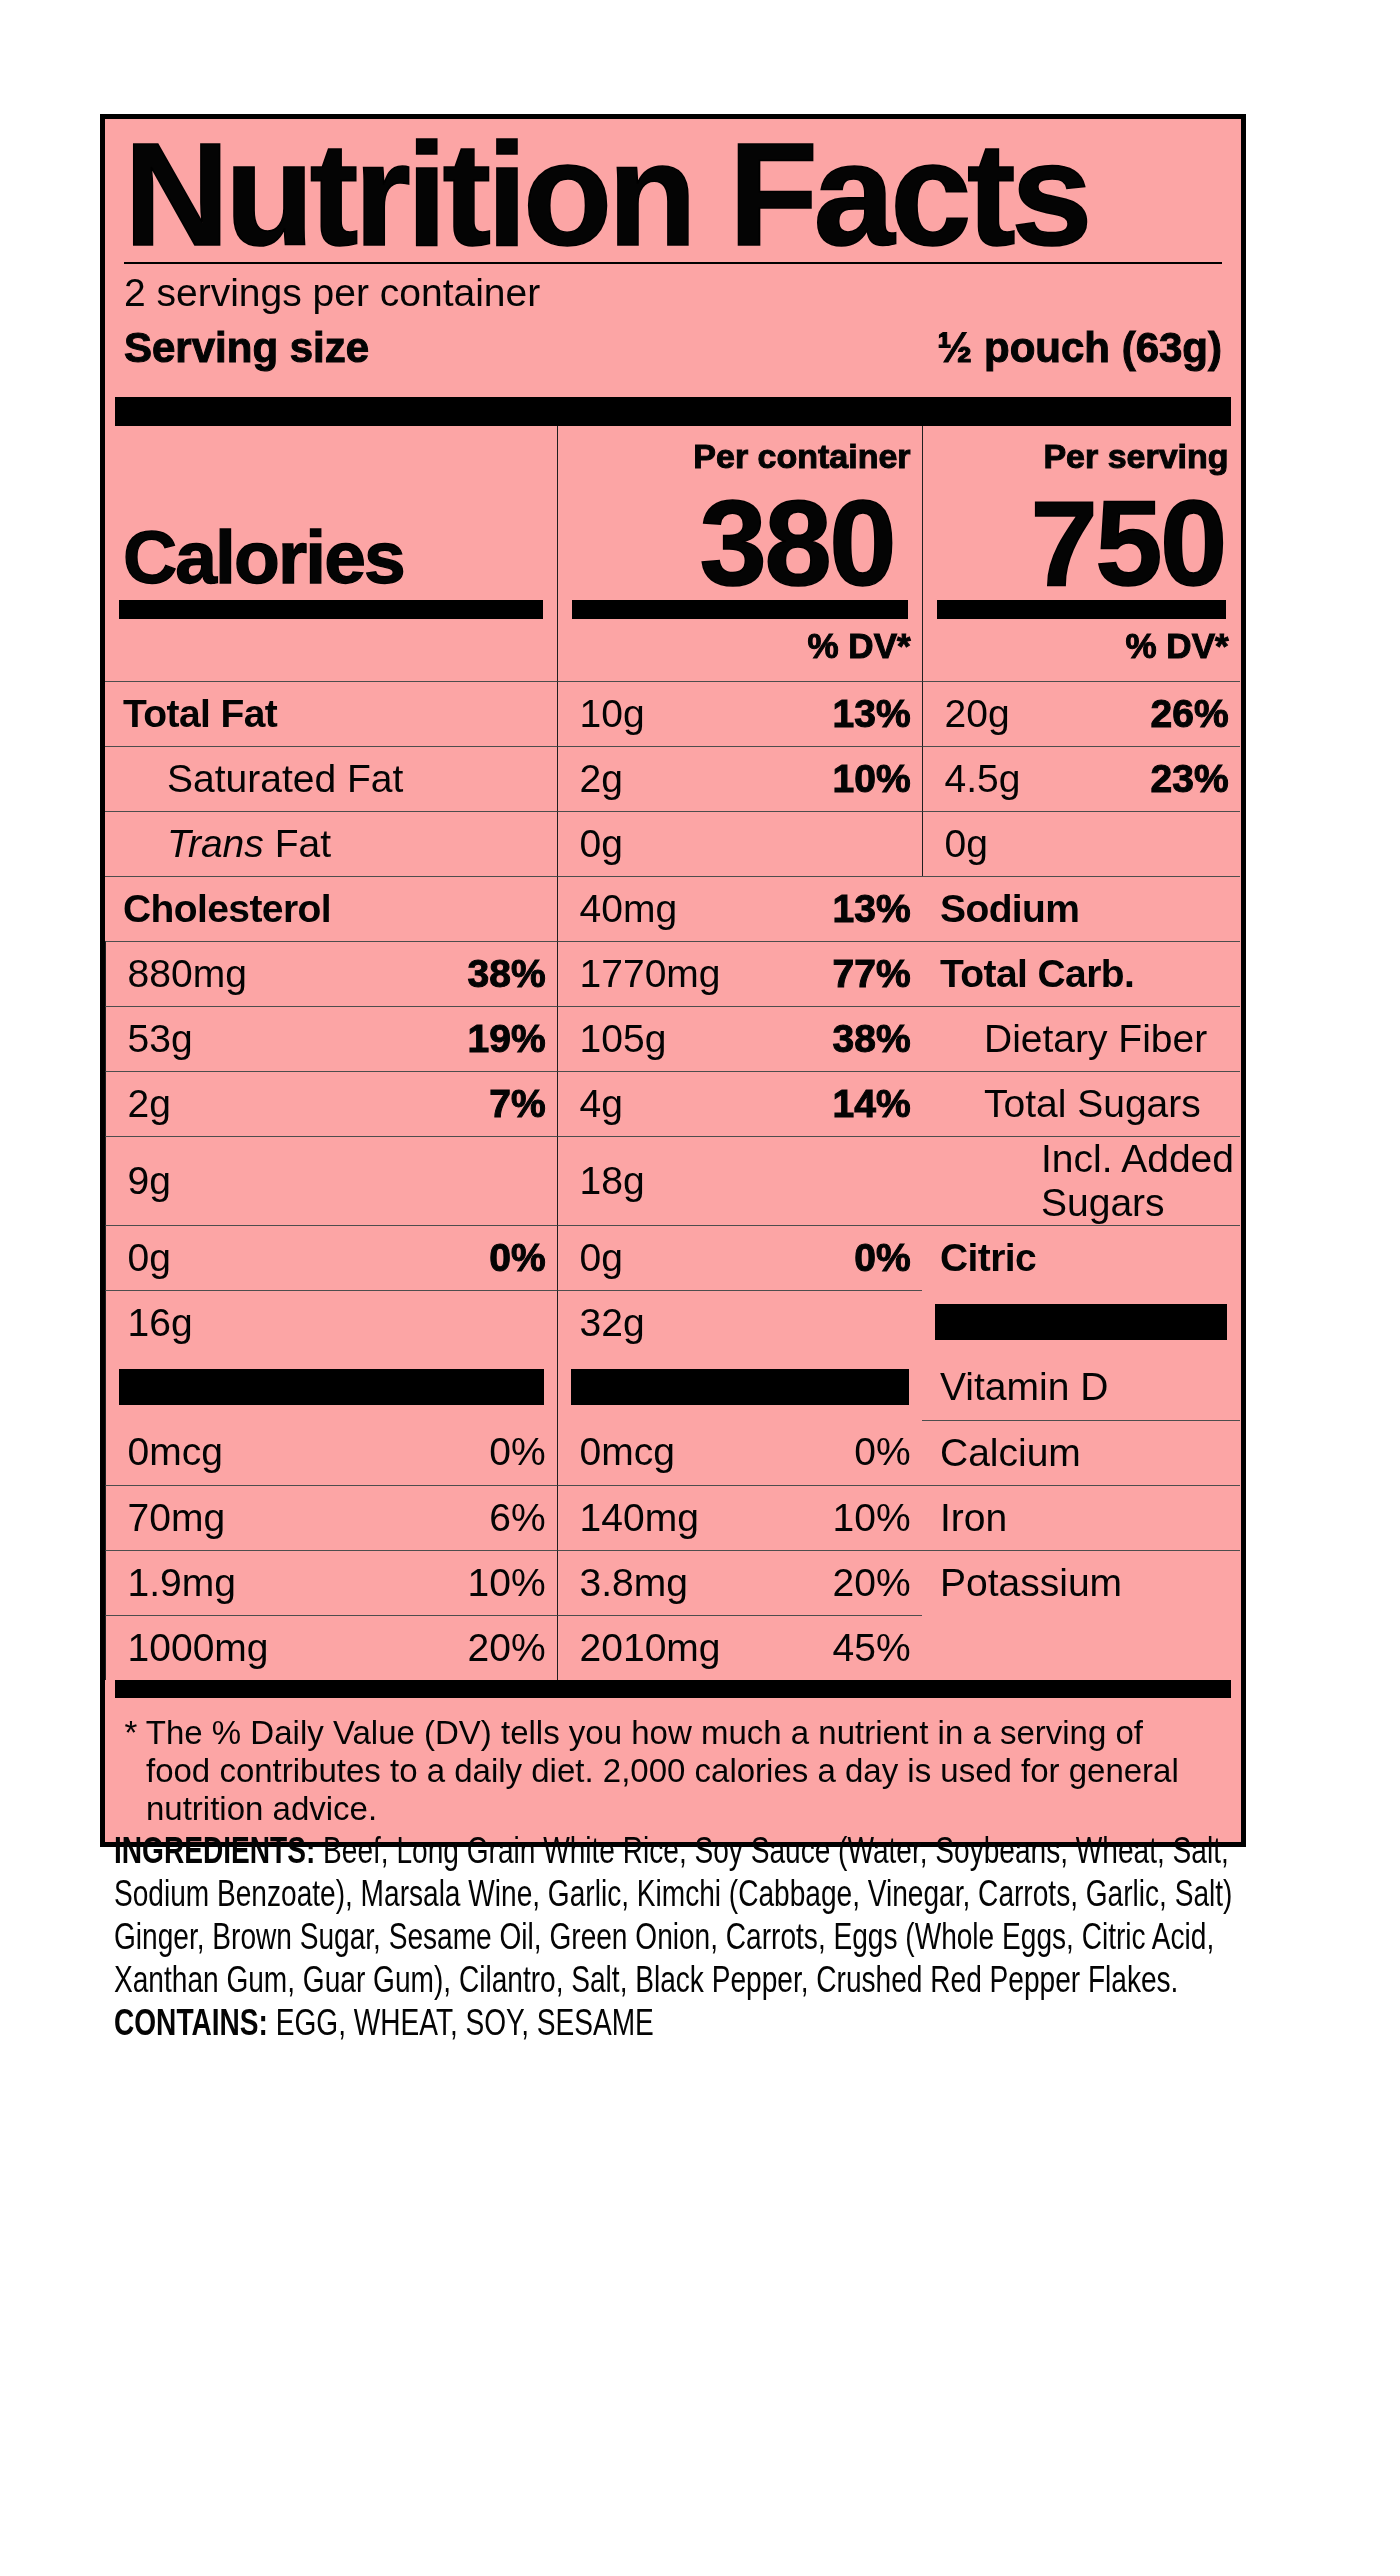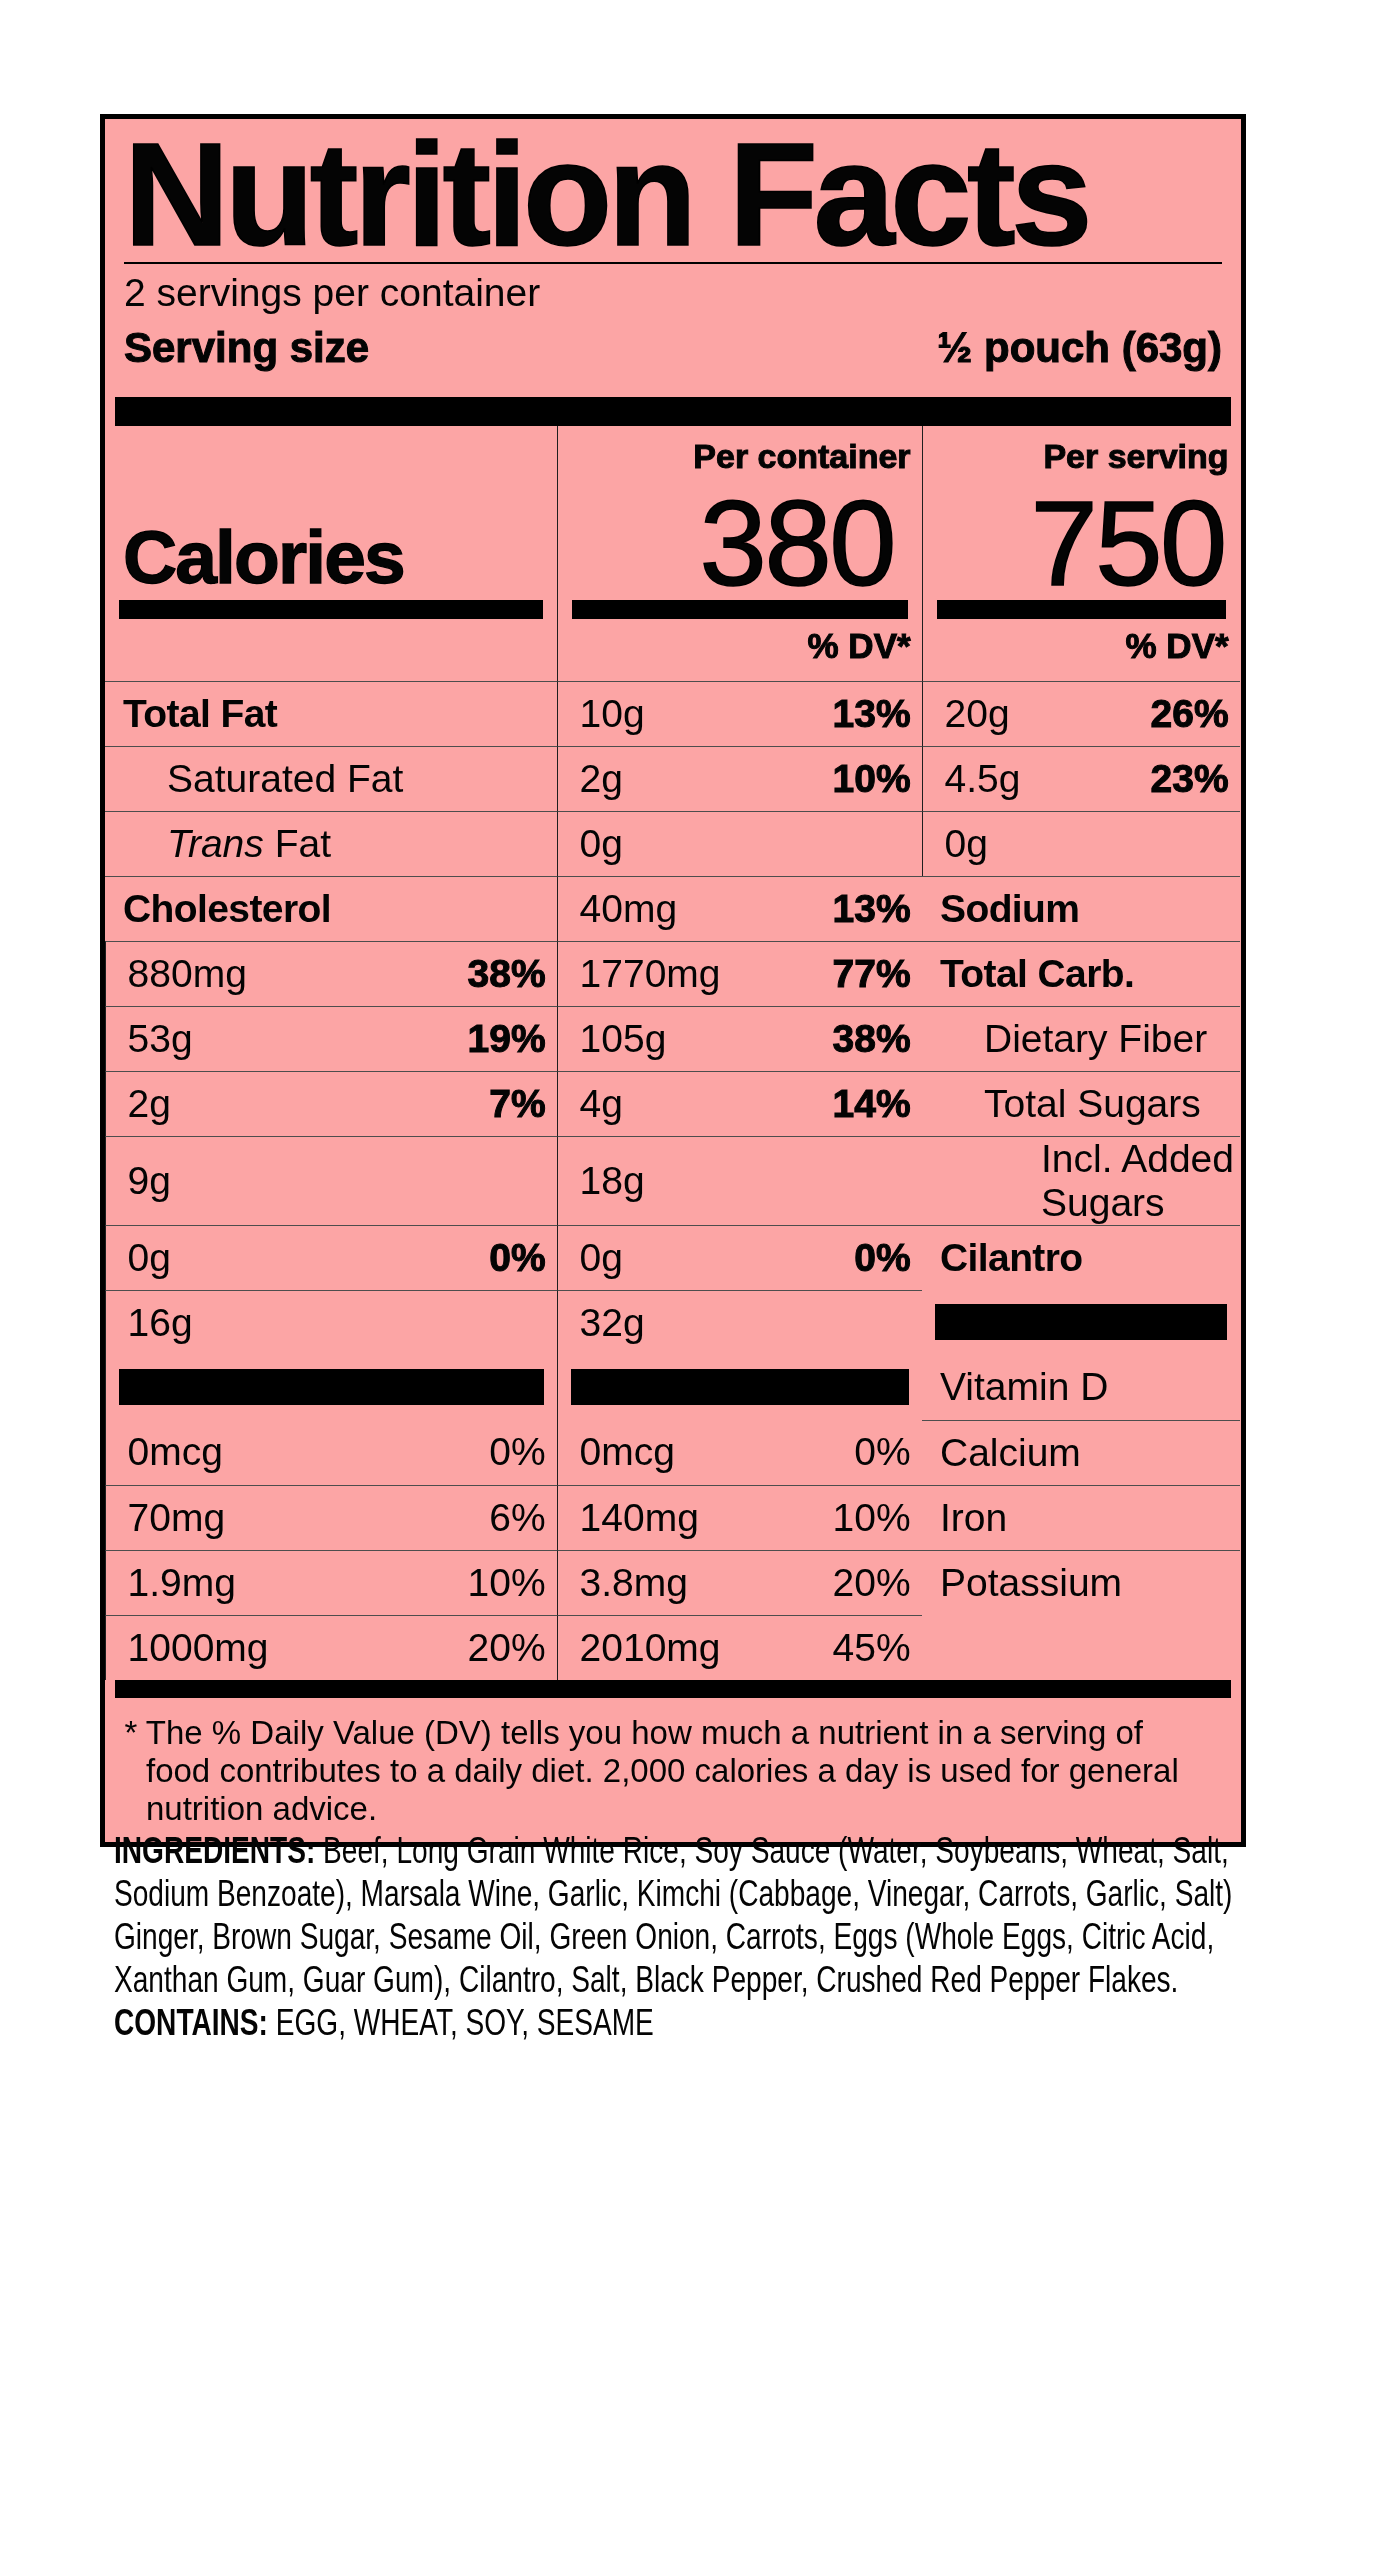--- a/index.html
+++ b/index.html
@@ -26,21 +26,21 @@
   .gcell{display:flex;align-items:center;box-sizing:border-box;min-height:65px;font-size:39px;}
   .col2,.col3{border-left:1.9px solid #1f1f1f;}
   .hl{border-top:1.3px solid #4d4d4d;}
 
   .head-cell{min-height:58px;align-items:flex-end;justify-content:flex-end;
              padding:0 11.4px 7.6px 0;font-size:34px;font-weight:bold;}
   .cal-cell{min-height:109px;align-items:flex-end;overflow:visible;}
   .cal-label{font-size:75px;font-weight:bold;letter-spacing:-1.9px;line-height:.8;
              padding:0 0 6.4px 18px;-webkit-text-stroke:1.3px #000;}
   .cal-num-cell{justify-content:flex-end;}
-  .cal-num{font-size:121px;font-weight:normal;line-height:.78;letter-spacing:-2.5px;
+  .cal-num{font-size:121px;font-weight:bold;line-height:.78;letter-spacing:-2.5px;
            -webkit-text-stroke:1.6px #000;padding-bottom:2.5px;}
   .pad-r-lg{padding-right:28px;} .pad-r-sm{padding-right:15.2px;}
 
   .midbar-cell{min-height:33px;padding:0 14px;}
   .bar-mid{width:100%;height:19px;background:#000;}
   .dvh-cell{min-height:55px;align-items:flex-start;justify-content:flex-end;
             padding:0 11.4px 9px 0;font-size:35px;font-weight:bold;}
   .sep-cell{min-height:39px;padding:0 12.7px;}
   .bar-sep{width:100%;height:36px;background:#000;}
 
@@ -205,21 +205,21 @@
         </div>
         <div class="gcell col2 data-cell hl">
           <span>0g</span>
           <span class="dv">0%</span>
         </div>
         <div class="gcell col3 data-cell hl">
           <span>0g</span>
           <span class="dv">0%</span>
         </div>
         <div class="gcell name-cell ind0 hl">
-          <span class="nm-b">Cilantro</span>
+          <span class="nm-b">Citric</span>
         </div>
         <div class="gcell col2 data-cell hl">
           <span>16g</span>
         </div>
         <div class="gcell col3 data-cell hl">
           <span>32g</span>
         </div>
         <div class="gcell sep-cell">
           <div class="bar-sep"></div>
         </div>

